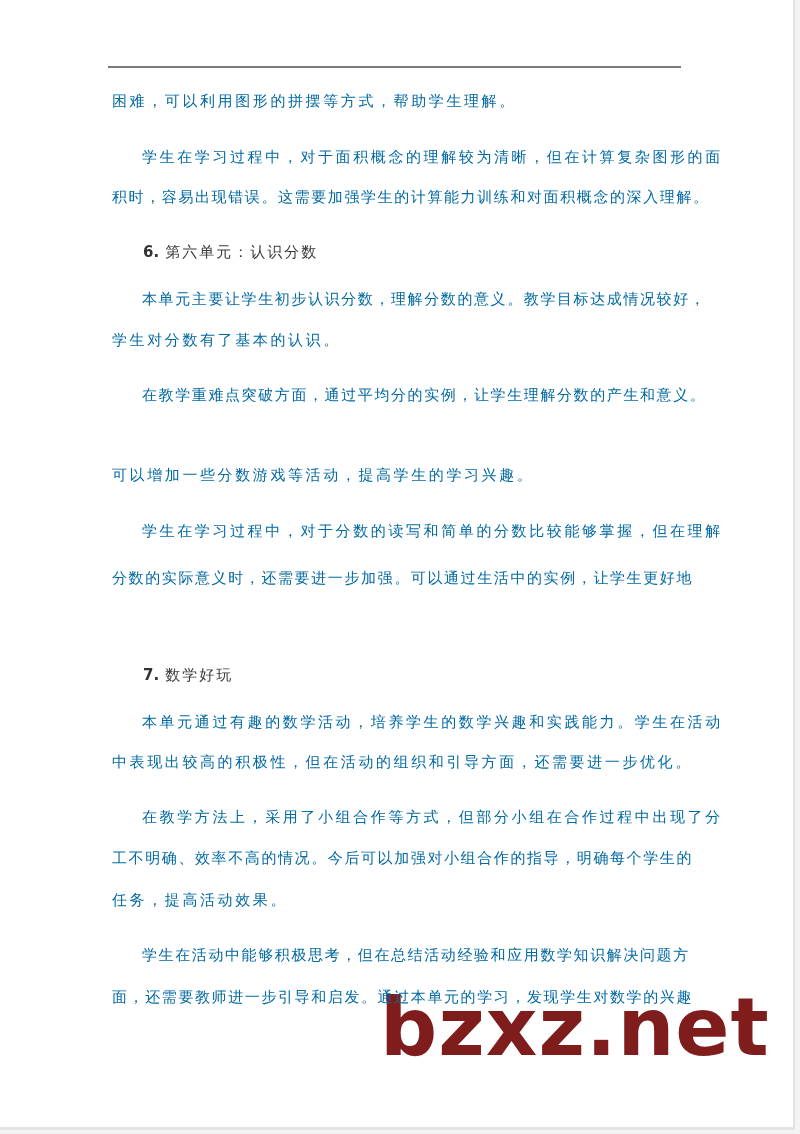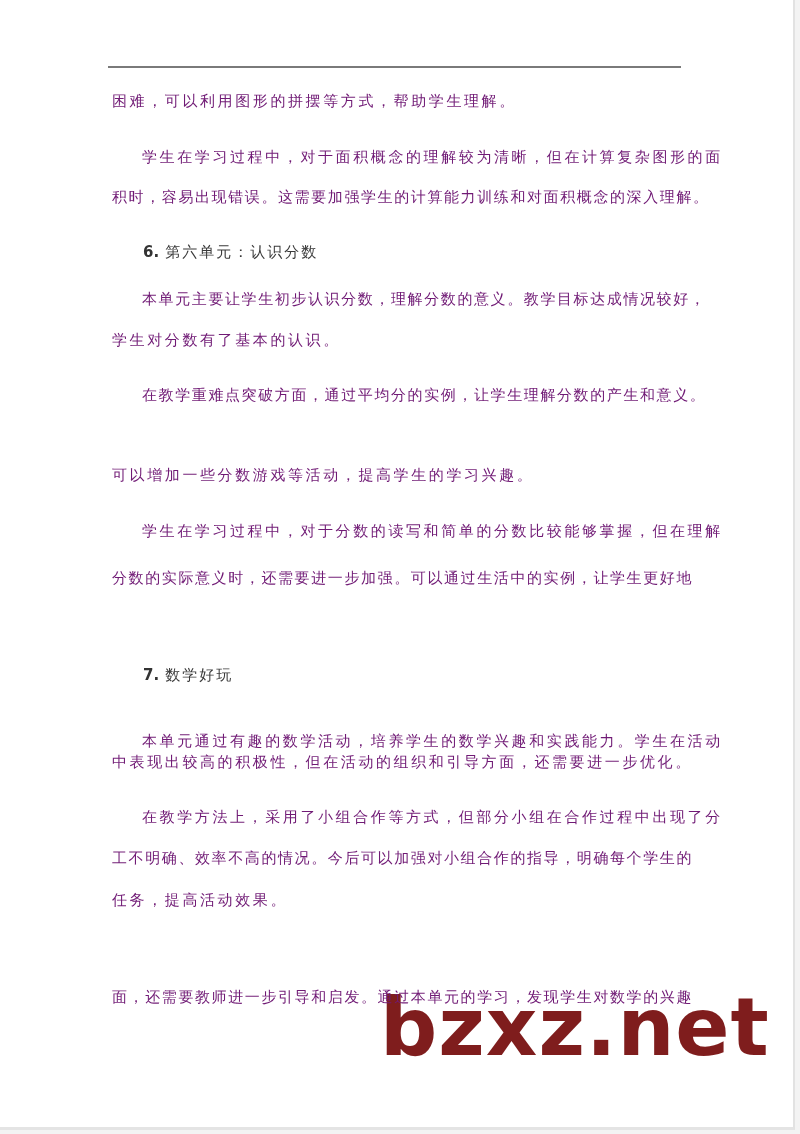--- a/index.html
+++ b/index.html
@@ -32,21 +32,21 @@
       width: 573px;
       height: 2px;
       background: #7a7a7a;
     }
     .line {
       position: absolute;
       left: 112px;
       width: 570px;
       font-size: 15px;
       line-height: 20px;
-      color: #701a75;
+      color: #0369a1;
       letter-spacing: 2.6px;
       white-space: nowrap;
     }
     .line.indent { left: 142px; width: 540px; }
     .line.tight { letter-spacing: 1.6px; }
     .heading {
       position: absolute;
       left: 143px;
       font-size: 15px;
       line-height: 20px;
@@ -100,22 +100,23 @@
     <div class="line indent tight" style="top:385px;">在教学重难点突破方面，通过平均分的实例，让学生理解分数的产生和意义。</div>
     <div class="line" style="top:465px;">可以增加一些分数游戏等活动，提高学生的学习兴趣。</div>
 
     <div class="line indent" style="top:521px;">学生在学习过程中，对于分数的读写和简单的分数比较能够掌握，但在理解</div>
     <div class="line tight" style="top:568px;text-align:right;">分数的实际意义时，还需要进一步加强。可以通过生活中的实例，让学生更好地</div>
 
     <div class="heading" style="top:665px;">
       <span class="num">7.</span><span>数学好玩</span>
     </div>
 
-    <div class="line indent" style="top:712px;margin-top:19px;">本单元通过有趣的数学活动，培养学生的数学兴趣和实践能力。学生在活动</div>
+    <div class="line indent" style="top:712px;">本单元通过有趣的数学活动，培养学生的数学兴趣和实践能力。学生在活动</div>
     <div class="line" style="top:752px;">中表现出较高的积极性，但在活动的组织和引导方面，还需要进一步优化。</div>
 
     <div class="line indent" style="top:807px;">在教学方法上，采用了小组合作等方式，但部分小组在合作过程中出现了分</div>
     <div class="line tight" style="top:848px;">工不明确、效率不高的情况。今后可以加强对小组合作的指导，明确每个学生的</div>
     <div class="line" style="top:890px;">任务，提高活动效果。</div>
 
+    <div class="line indent tight" style="top:945px;">学生在活动中能够积极思考，但在总结活动经验和应用数学知识解决问题方</div>
     <div class="line tight" style="top:987px;">面，还需要教师进一步引导和启发。通过本单元的学习，发现学生对数学的兴趣</div>
   </div>
 </div>
 
 </body></html>

